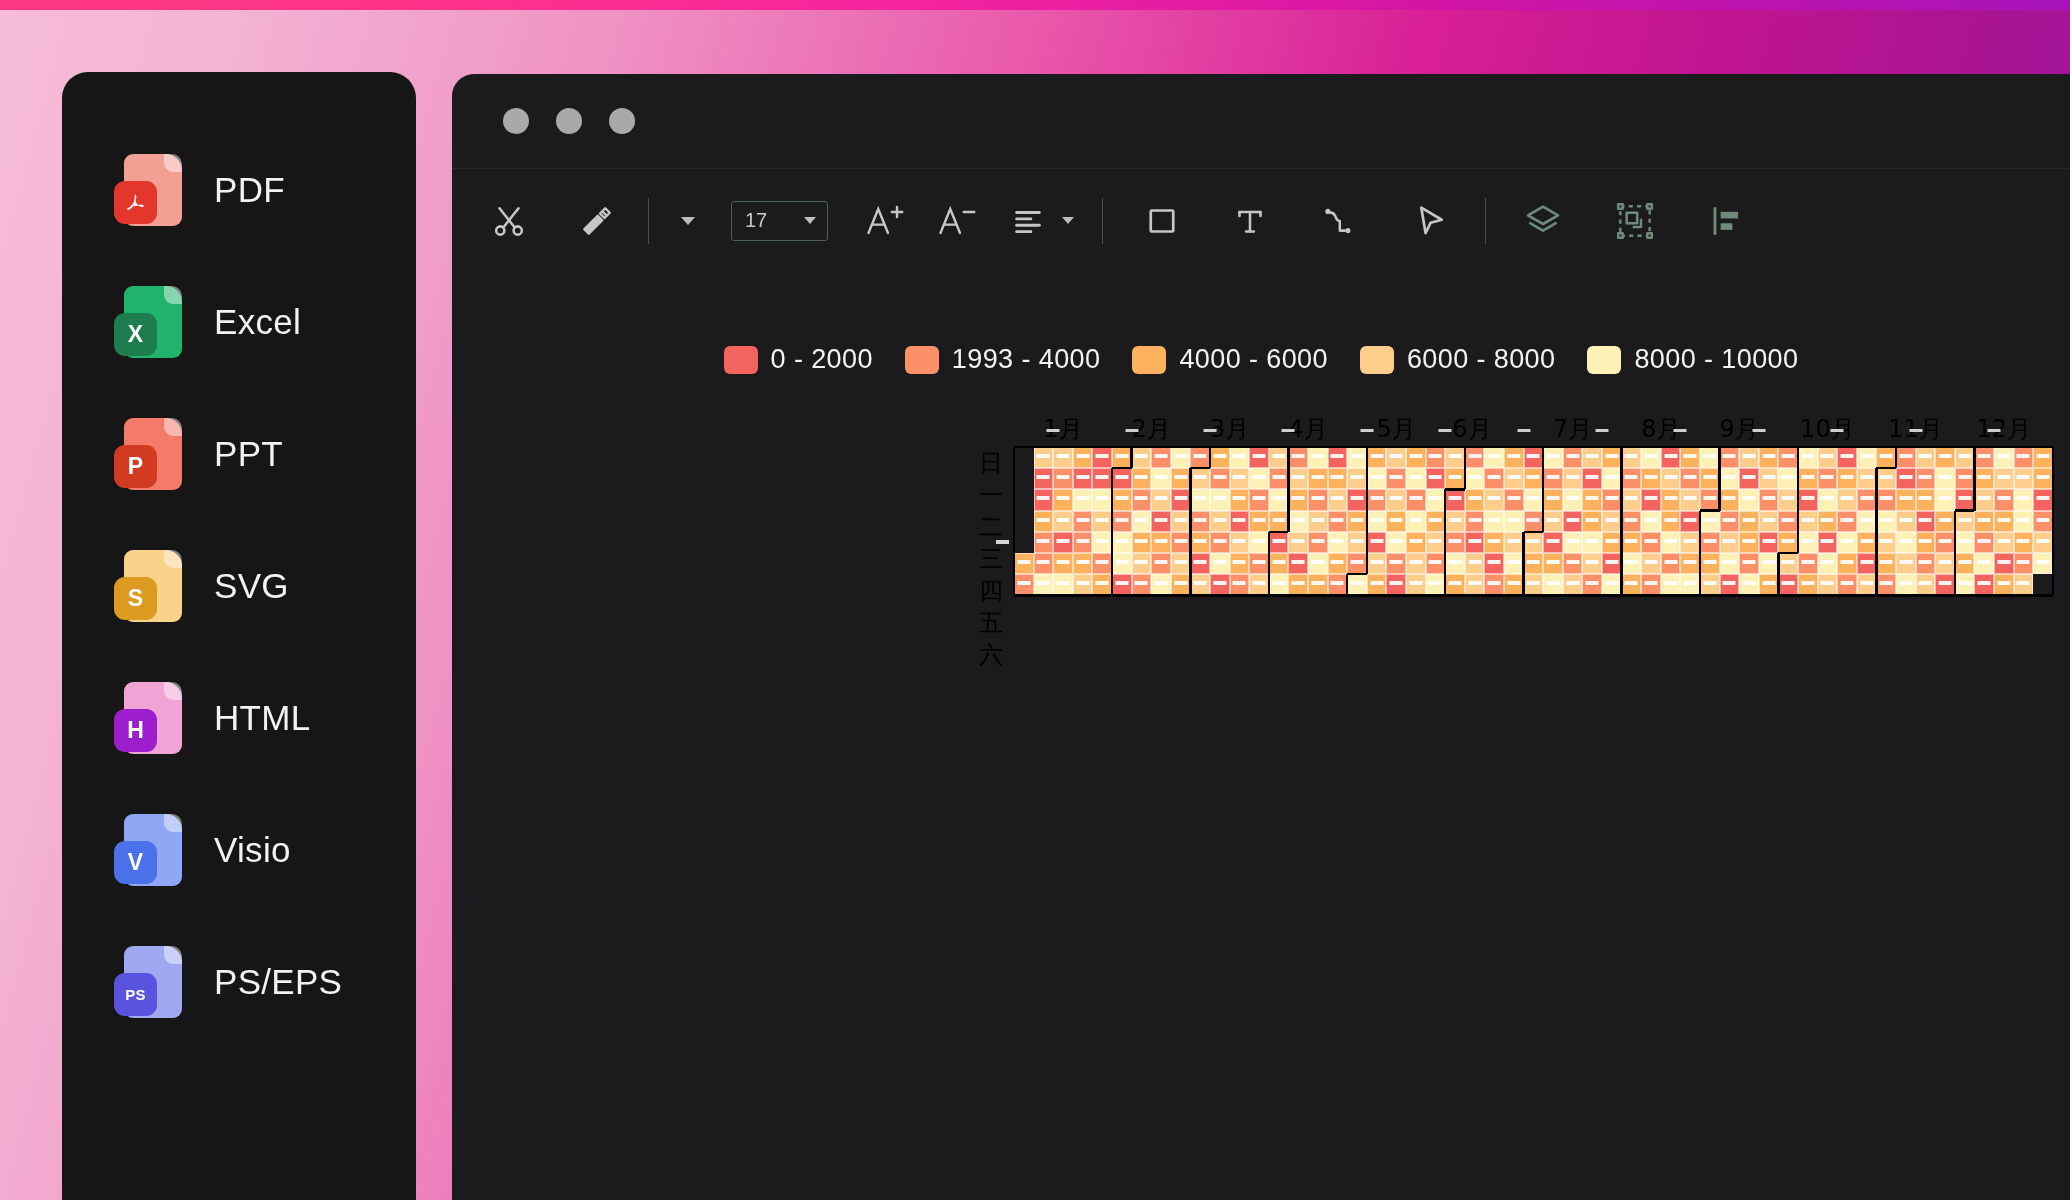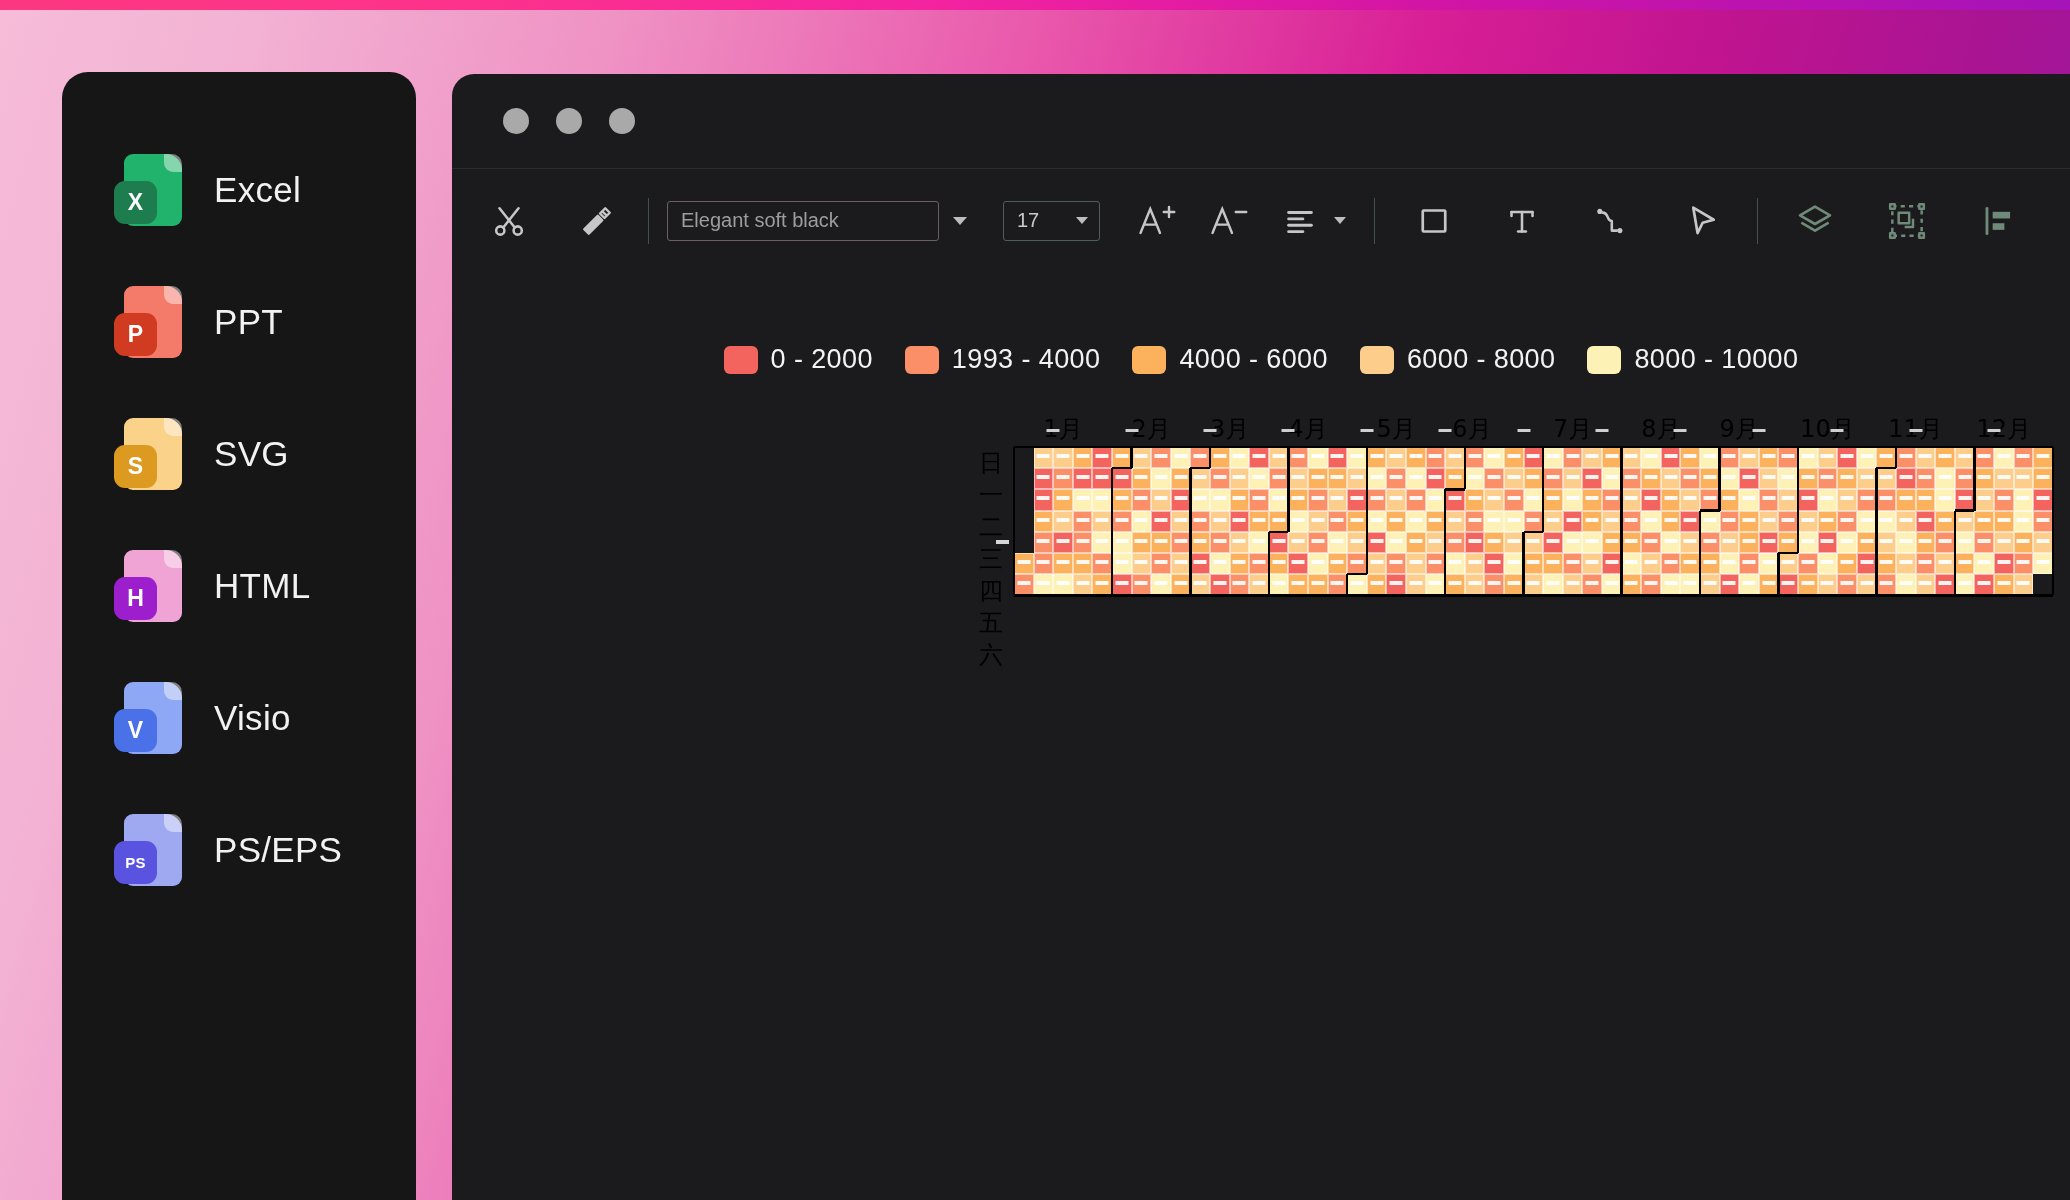--- a/index.html
+++ b/index.html
@@ -217,20 +217,33 @@
 </style>
 </head>
 <body>
 
 <div id="root">
   <div id="rim"></div>
 
   <div id="sidebar">
       <div class="side-item">
         <div class="fileicon">
+          <div class="fi-page" style="background: rgb(242, 160, 148);">
+            <div class="fi-fold"></div>
+          </div>
+          <div class="fi-badge" style="background: rgb(226, 55, 42);">
+            <svg width="26" height="26" viewBox="0 0 24 24">
+              <path d="M12 4.2c-1 0-1.4 1-1.2 2.2.3 1.7-.6 4.4-1.7 6.3-1.2 2-3 3.3-4.4 3.8-1 .4-1.2 1.5-.2 1.8 1.3.3 3.2-1.1 4.7-3.3 1.8-.4 3.6-.6 5.3-.5 1.6 1 3.4 1.6 4.3 1 .8-.5.4-1.7-1-1.9-1.1-.2-2.4 0-3.6.3-1.2-.9-2.2-2.3-2.6-3.8.5-1.6.8-3.2.6-4.4-.1-.9-.4-1.5-1.2-1.5z" fill="#fff"></path>
+            </svg>
+          </div>
+        </div>
+        <span class="side-label">PDF</span>
+      </div>
+      <div class="side-item">
+        <div class="fileicon">
           <div class="fi-page" style="background: rgb(33, 179, 107);">
             <div class="fi-fold"></div>
           </div>
           <div class="fi-badge" style="background: rgb(30, 125, 78);">X</div>
         </div>
         <span class="side-label">Excel</span>
       </div>
       <div class="side-item">
         <div class="fileicon">
           <div class="fi-page" style="background: rgb(244, 122, 106);">
@@ -300,21 +313,20 @@
       <div class="tb-btn" style="margin-left:22px;">
         <svg width="36" height="36" viewBox="0 0 24 24" fill="none" stroke="#c6c6c6" stroke-width="1.6" stroke-linejoin="round">
           <path d="M3.5 17.5 L12.5 8.5 L15.5 11.5 L6.5 20.5 Z" fill="#c6c6c6" stroke="#c6c6c6"></path>
           <path d="M14 7 L17.5 3.5 L20.5 6.5 L17 10 Z" fill="none"></path>
           <line x1="15.2" y1="5.2" x2="18.8" y2="8.8"></line>
         </svg>
       </div>
 
       <div class="tb-sep"></div>
 
-      <input class="tb-input" value="" placeholder="Elegant soft black" style="">
 
       <div class="tb-caret-btn">
         <span class="caret"></span>
       </div>
 
       <div class="tb-select">
         <span>17</span>
         <span class="caret sm"></span>
       </div>
 

